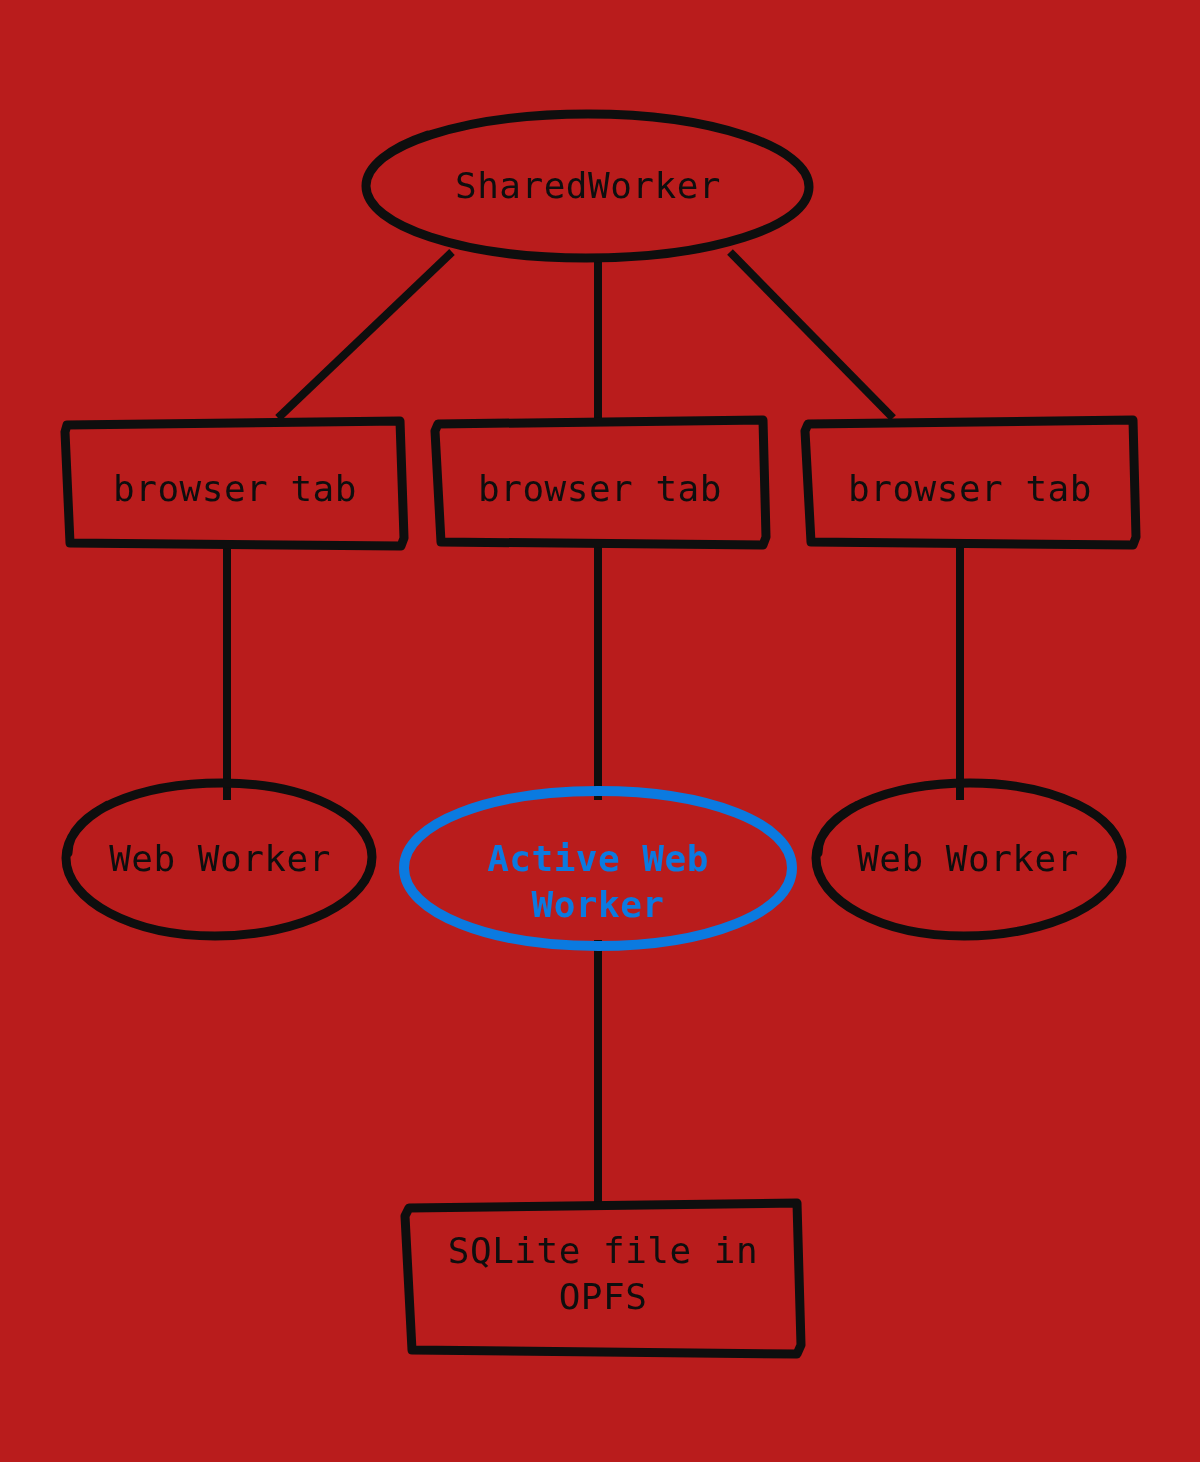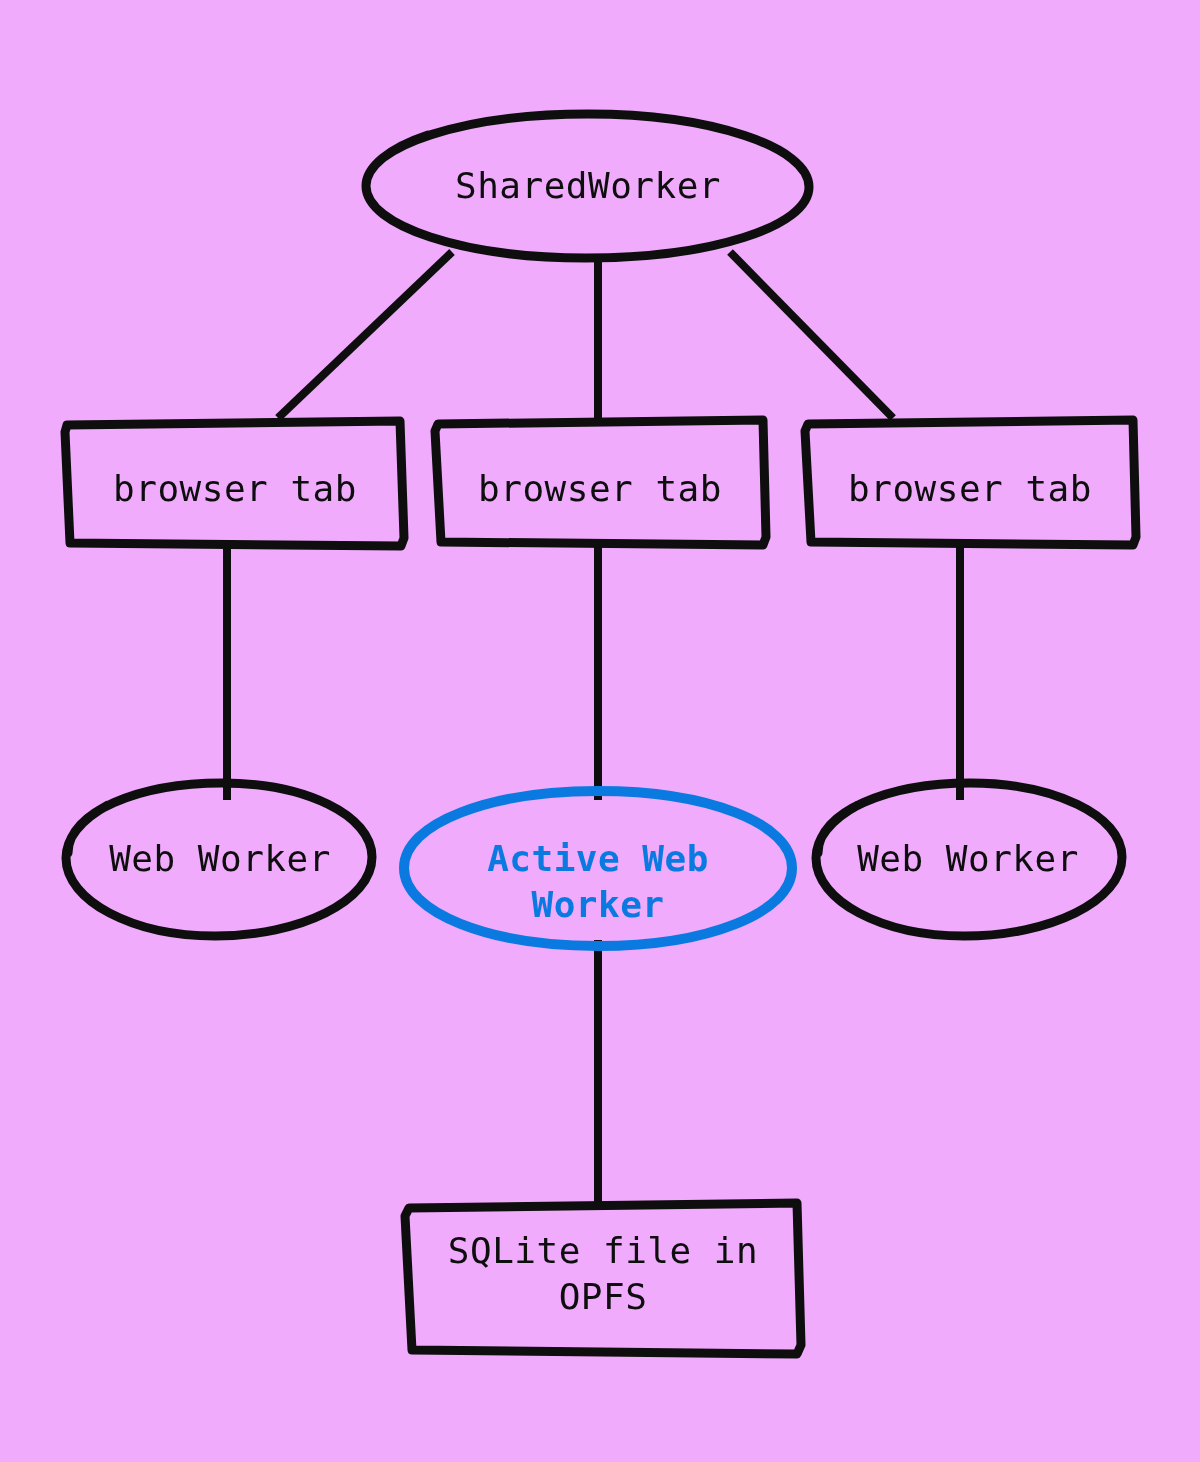--- a/index.html
+++ b/index.html
@@ -11,21 +11,21 @@
   body {
     width: 1200px;
     height: 1462px;
     overflow: hidden;
     font-family: "DejaVu Sans Mono", "Liberation Mono", monospace;
   }
   #diagram-root {
     position: relative;
     width: 1200px;
     height: 1462px;
-    background: #f0abfc;
+    background: #b91c1c;
   }
   svg#diagram-svg {
     position: absolute;
     inset: 0;
     width: 1200px;
     height: 1462px;
     display: block;
   }
   .node-shape {
     fill: none;

